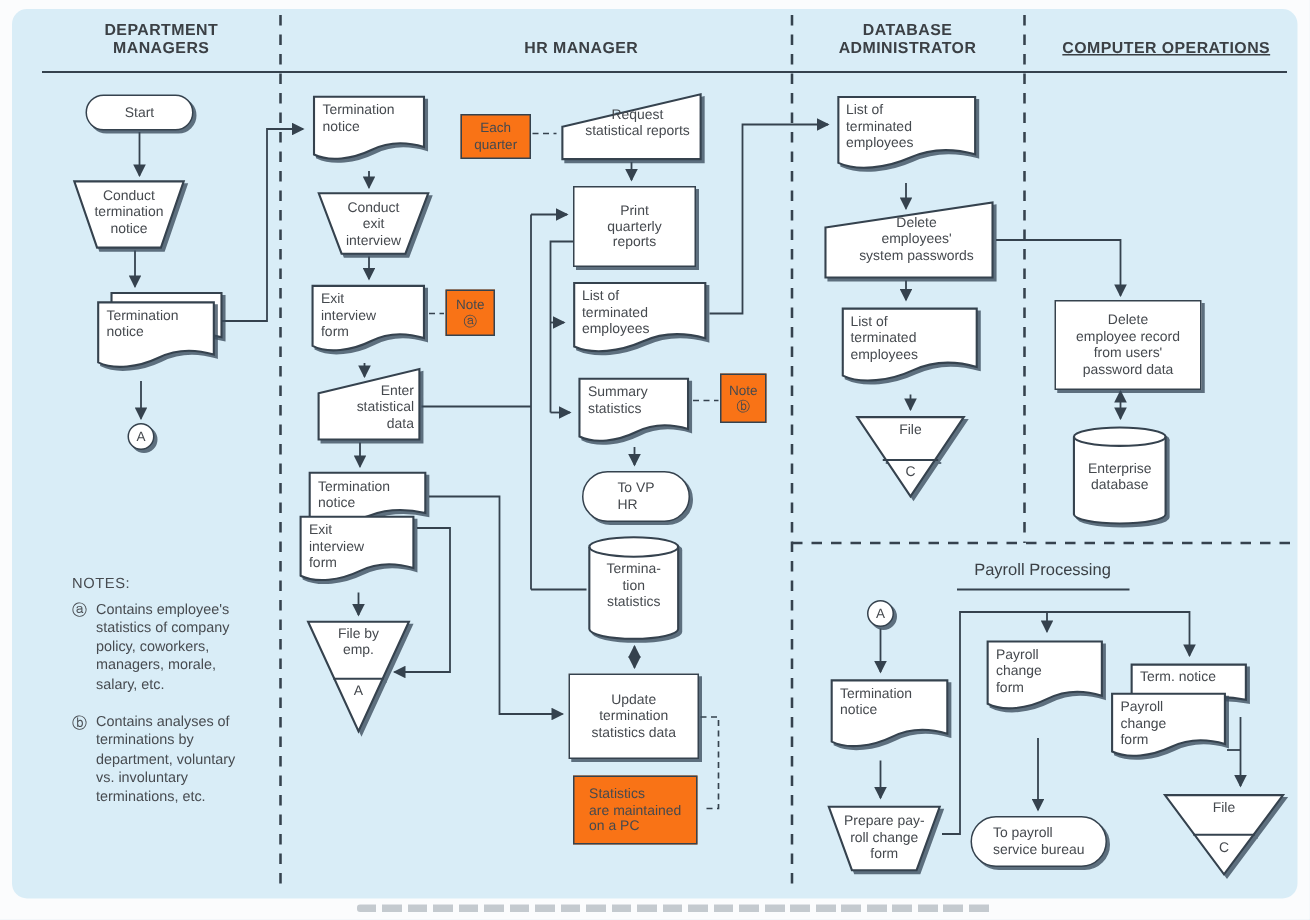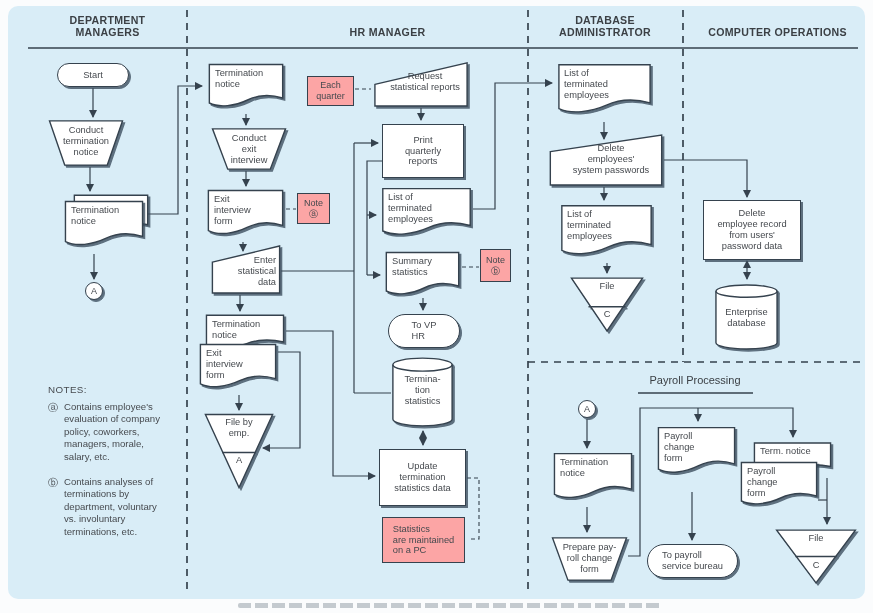--- a/index.html
+++ b/index.html
@@ -16,21 +16,21 @@
   .lbl{position:relative;display:block;white-space:pre-line;font-size:9.3px;line-height:1.18;z-index:3;}
   .doc .lbl{padding:5px 3px 0 8px;text-align:left;}
   .trap .lbl{padding-top:5px;text-align:center;}
   .minput .lbl{text-align:center;}
   .rectnode{background:#fff;border:1.4px solid #35424e;display:flex;align-items:center;justify-content:center;text-align:center;}
   .rectnode .lbl{padding:0;text-align:center;}
   .stadium{background:#fff;border:1.5px solid #35424e;border-radius:999px;display:flex;align-items:center;justify-content:center;}
   .stadium .lbl{padding:0;}
   .circ{background:#fff;border:1.4px solid #35424e;border-radius:50%;display:flex;align-items:center;justify-content:center;}
   .circ .lbl{padding:0;font-size:9px;}
-  .flat{background:#fca5a5;border:1.2px solid #35424e;display:flex;align-items:center;justify-content:center;text-align:center;}
+  .flat{background:#f97316;border:1.2px solid #35424e;display:flex;align-items:center;justify-content:center;text-align:center;}
   .flat .lbl{padding:0;text-align:center;font-size:9px;}
   .tri .lbl{position:absolute;left:0;right:0;top:4px;text-align:center;}
   .tri .letter{position:absolute;left:0;right:0;text-align:center;font-size:9.3px;z-index:3;}
   .cyl .lbl{position:absolute;left:0;right:0;text-align:center;}
   .laneheader{position:absolute;z-index:2;text-align:center;white-space:pre-line;font-size:10.6px;
               font-weight:600;color:#3b4045;letter-spacing:.3px;line-height:1.15;}
   .notes{position:absolute;z-index:2;font-size:9.6px;color:#474b50;line-height:1.3;}
   .notes .ntitle{font-size:9.8px;letter-spacing:.4px;}
   .noterow{position:absolute;white-space:pre-line;}
   .nsym{position:absolute;font-size:10px;}
@@ -113,21 +113,21 @@
       <path d="M818,500 H827"></path>
       <path d="M827,478 V524" marker-end="url(#arr)"></path>
     </g>
   </svg>
 
   <div class="laneheader" style="left:40px;top:14px;width:135px;">DEPARTMENT
 MANAGERS</div>
   <div class="laneheader" style="left:320px;top:26px;width:135px;">HR MANAGER</div>
   <div class="laneheader" style="left:535px;top:14px;width:140px;">DATABASE
 ADMINISTRATOR</div>
-  <div class="laneheader" style="left:695px;top:26px;width:165px;">COMPUTER OPERATIONS</div>
+  <div class="laneheader" style="left:695px;top:26px;width:165px;text-decoration:underline;">COMPUTER OPERATIONS</div>
 
   <div class="node stadium shadow" style="left:57px;top:63px;width:72px;height:24px;">
     <span class="lbl">Start</span>
   </div>
   <div class="node trap shadow" style="left:48px;top:120px;width:76px;height:46px;">
     <svg class="shape" viewBox="0 0 100 100" preserveAspectRatio="none">
         <polygon points="2,2 98,2 78,98 22,98"></polygon>
       </svg>
     <span class="lbl">Conduct
 termination
@@ -146,21 +146,21 @@
 notice</span>
   </div>
   <div class="node circ shadow" style="left:85px;top:282px;width:18px;height:18px;">
     <span class="lbl">A</span>
   </div>
 
   <div class="notes" style="left:48px;top:384px;width:140px;height:190px;">
     <div class="ntitle">NOTES:</div>
     <span class="nsym" style="left:0;top:17px;">ⓐ</span>
     <div class="noterow" style="left:16px;top:17px;width:124px;">Contains employee's
-evaluation of company
+statistics of company
 policy, coworkers,
 managers, morale,
 salary, etc.</div>
     <span class="nsym" style="left:0;top:92px;">ⓑ</span>
     <div class="noterow" style="left:16px;top:92px;width:124px;">Contains analyses of
 terminations by
 department, voluntary
 vs. involuntary
 terminations, etc.</div>
   </div>

